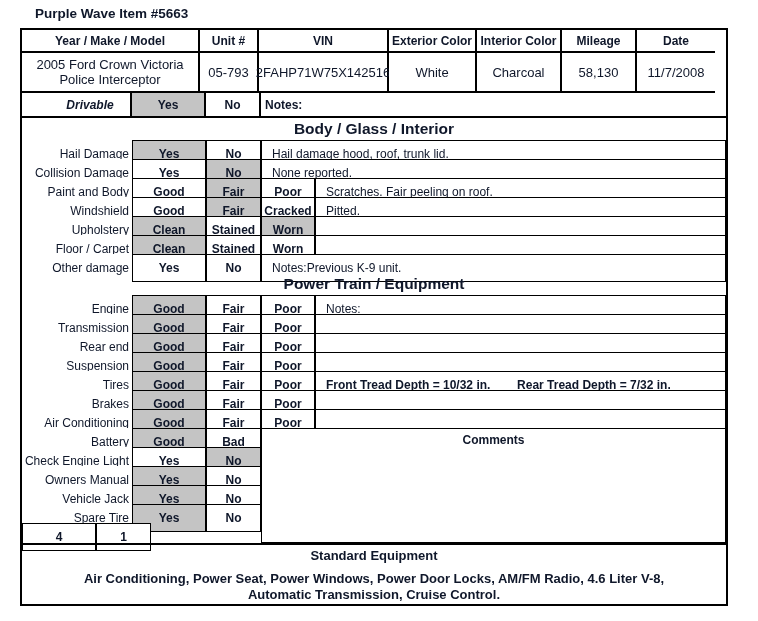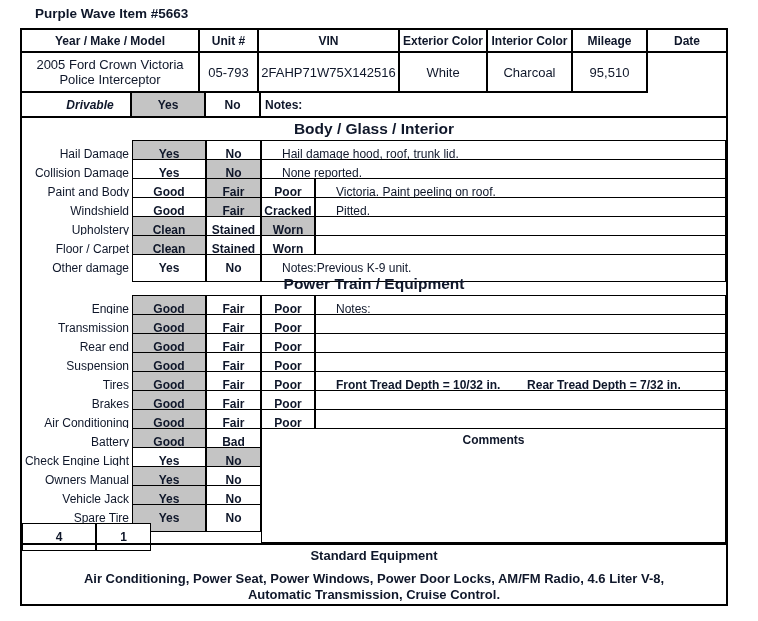--- a/index.html
+++ b/index.html
@@ -13,21 +13,21 @@
     position:absolute; left:20px; top:28px; width:708px; height:578px;
     border:2px solid #000;
   }
   .trow { position:absolute; left:0; display:flex; width:704px; }
   .hcell, .vcell {
     display:flex; align-items:center; justify-content:center; text-align:center;
     border-right:2px solid #000; border-bottom:2px solid #000; background:#fff;
   }
   .hcell { font-weight:bold; font-size:12px; }
   .vcell { font-size:13px; line-height:15px; }
-  .w0{width:178px}.w1{width:59px}.w2{width:141px}.w3{width:88px}.w4{width:85px}.w5{width:75px}.w6{width:78px; border-right:none;}
+  .w0{width:178px}.w1{width:59px}.w2{width:130px}.w3{width:88px}.w4{width:85px}.w5{width:75px}.w6{width:78px; border-right:none;}
   
   .dcell {
     display:flex; align-items:center; justify-content:center;
     border-right:2px solid #000; border-bottom:2px solid #000;
     font-weight:bold; font-size:12px; background:#fff;
   }
   .dlabel { width:110px; font-style:italic;padding-left:28px; }
   .dnote {
     flex:1; border-bottom:2px solid #000; display:flex; align-items:center;
     padding-left:4px; font-weight:bold; font-size:12px;
@@ -43,21 +43,21 @@
     padding-right:3px; font-size:12px; background:#fff;
   }
   .rlabel.small { font-size:10px; }
   .cell {
     display:flex; align-items:center; justify-content:center;
     border:1px solid #000; font-weight:bold; font-size:12px; background:#fff;
   }
   .c0{width:74px}.c1{width:55px}.c2{width:54px}
   .note {
     flex:1; border:1px solid #000; display:flex; align-items:center;
-    padding-left:20px; font-size:12px; background:#fff;
+    padding-left:10px; font-size:12px; background:#fff;
   }
   .note.bold { font-weight:bold; }
   .hl { background:#c4c4c4 !important; }
   .comments-box {
     position:absolute; left:239px; top:398px; width:465px; height:115px;
     border:1px solid #000; background:#fff;
   }
   .comments-title { text-align:center; font-weight:bold; font-size:12px; padding-top:4px; }
   .se-divider { position:absolute; left:0; top:513px; width:704px; height:2px; background:#000; }
   .se-title { position:absolute; left:0; top:518px; width:704px; text-align:center; font-weight:bold; font-size:13px; }
@@ -88,21 +88,22 @@
       <div class="vcell w0">
         <div>
           <div>2005 Ford Crown Victoria</div>
           <div>Police Interceptor</div>
         </div>
       </div>
       <div class="vcell w1">05-793</div>
       <div class="vcell w2">2FAHP71W75X142516</div>
       <div class="vcell w3">White</div>
       <div class="vcell w4">Charcoal</div>
-      <div class="vcell w5">95,510</div>
+      <div class="vcell w5">58,130</div>
+      <div class="vcell w6">11/7/2008</div>
     </div>
 
     <div class="trow" style="top:63px;height:25px;">
       <div class="dcell dlabel">Drivable</div>
       <div class="dcell hl" style="width:74px;">Yes</div>
       <div class="dcell" style="width:55px;">No</div>
       <div class="dnote">Notes:</div>
     </div>
 
     <div class="section-title" style="top:90px;">Body / Glass / Interior</div>
@@ -117,21 +118,21 @@
       <div class="rlabel">Collision Damage</div>
       <div class="cell c0">Yes</div>
       <div class="cell c1 hl">No</div>
       <div class="note">None reported.</div>
     </div>
     <div class="irow" style="top:148px;">
       <div class="rlabel">Paint and Body</div>
       <div class="cell c0">Good</div>
       <div class="cell c1 hl">Fair</div>
       <div class="cell c2">Poor</div>
-      <div class="note">Victoria. Paint peeling on roof.</div>
+      <div class="note">Scratches. Fair peeling on roof.</div>
     </div>
     <div class="irow" style="top:167px;">
       <div class="rlabel">Windshield</div>
       <div class="cell c0">Good</div>
       <div class="cell c1 hl">Fair</div>
       <div class="cell c2">Cracked</div>
       <div class="note">Pitted.</div>
     </div>
     <div class="irow" style="top:186px;">
       <div class="rlabel">Upholstery</div>

